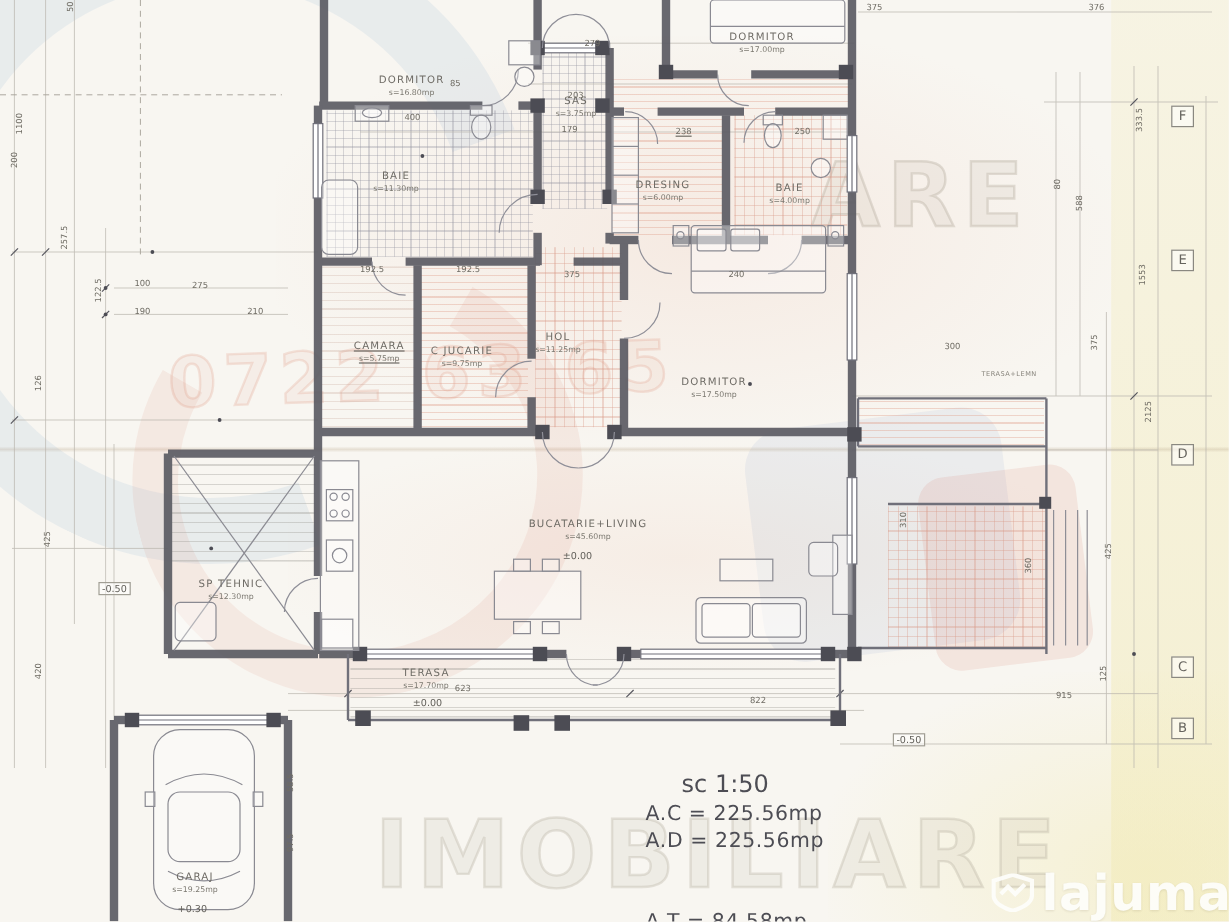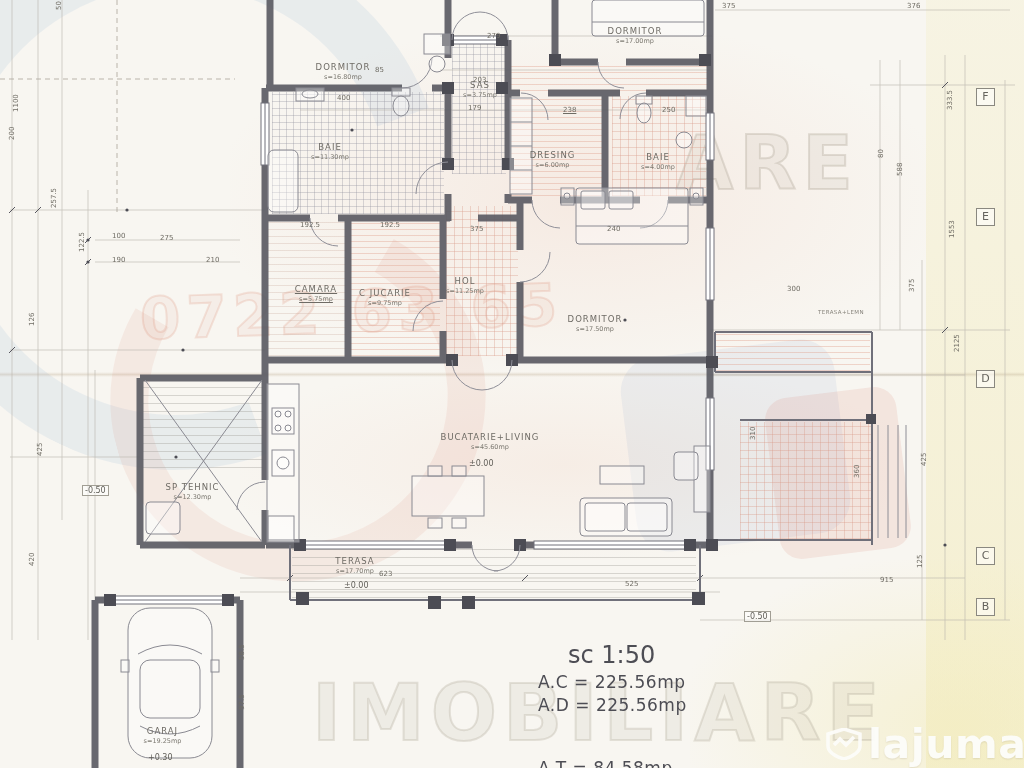--- a/index.html
+++ b/index.html
@@ -52,21 +52,21 @@
   .room{position:absolute;text-align:center;color:#6e6b65}
   .rname{font-size:8.5px;letter-spacing:1px;white-space:nowrap}
   .rarea{font-size:6.5px;margin-top:1px;color:#7c7971}
   .glabel{position:absolute;width:17px;height:16px;border:1px solid #8a8880;color:#66645e;
     font-size:11px;text-align:center;line-height:16px;background:rgba(255,255,255,.55)}
   .level{position:absolute;font-size:8px;color:#5f5d57;white-space:nowrap}
   .level.boxed{border:1px solid #a19e94;padding:0 2px;background:rgba(255,255,255,.5)}
   .anno{position:absolute;font-size:5.5px;color:#87847c;letter-spacing:.4px;white-space:nowrap}
   .titleblock{position:absolute;left:538px;top:644px;color:#4d4d54}
   .tb-title{font-size:27px;letter-spacing:3px;white-space:nowrap}
-  .tb-scale{font-size:24px;margin-left:30px;margin-top:-3px}
+  .tb-scale{font-size:20px;margin-left:30px;margin-top:-3px}
   .tb-line{font-size:17px;margin-top:3px;letter-spacing:.5px;white-space:nowrap}
   .tb-partial{position:absolute;left:538px;top:758px;font-size:17px;color:#4d4d54;letter-spacing:.5px}
   
   .sitemark{position:absolute;left:826px;top:720px;display:flex;align-items:center;gap:6px;
     opacity:.95;pointer-events:none}
   .sitemark .txt{font-size:41px;font-weight:700;color:#fdfdfa;
     text-shadow:0 1px 2px rgba(120,110,90,.18);letter-spacing:.5px}
 </style>
 </head>
 <body>
@@ -473,21 +473,21 @@
     <div class="dim rot" style="left: 877px; top: 158px;">80</div>
     <div class="dim rot" style="left: 896px; top: 176px;">588</div>
     <div class="dim rot" style="left: 948px; top: 238px;">1553</div>
     <div class="dim rot" style="left: 908px; top: 292px;">375</div>
     <div class="dim rot" style="left: 953px; top: 352px;">2125</div>
     <div class="dim rot" style="left: 920px; top: 466px;">425</div>
     <div class="dim rot" style="left: 853px; top: 478px;">360</div>
     <div class="dim rot" style="left: 916px; top: 568px;">125</div>
     <div class="dim" style="left: 880px; top: 576px;">915</div>
     <div class="dim" style="left: 379px; top: 570px;">623</div>
-    <div class="dim" style="left: 625px; top: 580px;">525</div>
+    <div class="dim" style="left: 625px; top: 580px;">822</div>
     <div class="dim rot" style="left: 238px; top: 710px;">97.5</div>
     <div class="dim rot" style="left: 238px; top: 660px;">58.5</div>
     <div class="glabel" style="left: 976px; top: 88px;">F</div>
     <div class="glabel" style="left: 976px; top: 208px;">E</div>
     <div class="glabel" style="left: 976px; top: 370px;">D</div>
     <div class="glabel" style="left: 976px; top: 547px;">C</div>
     <div class="glabel" style="left: 976px; top: 598px;">B</div>
     <div class="level" style="left: 469px; top: 459px;">±0.00</div>
     <div class="level" style="left: 344px; top: 581px;">±0.00</div>
     <div class="level boxed" style="left: 82px; top: 485px;">-0.50</div>

